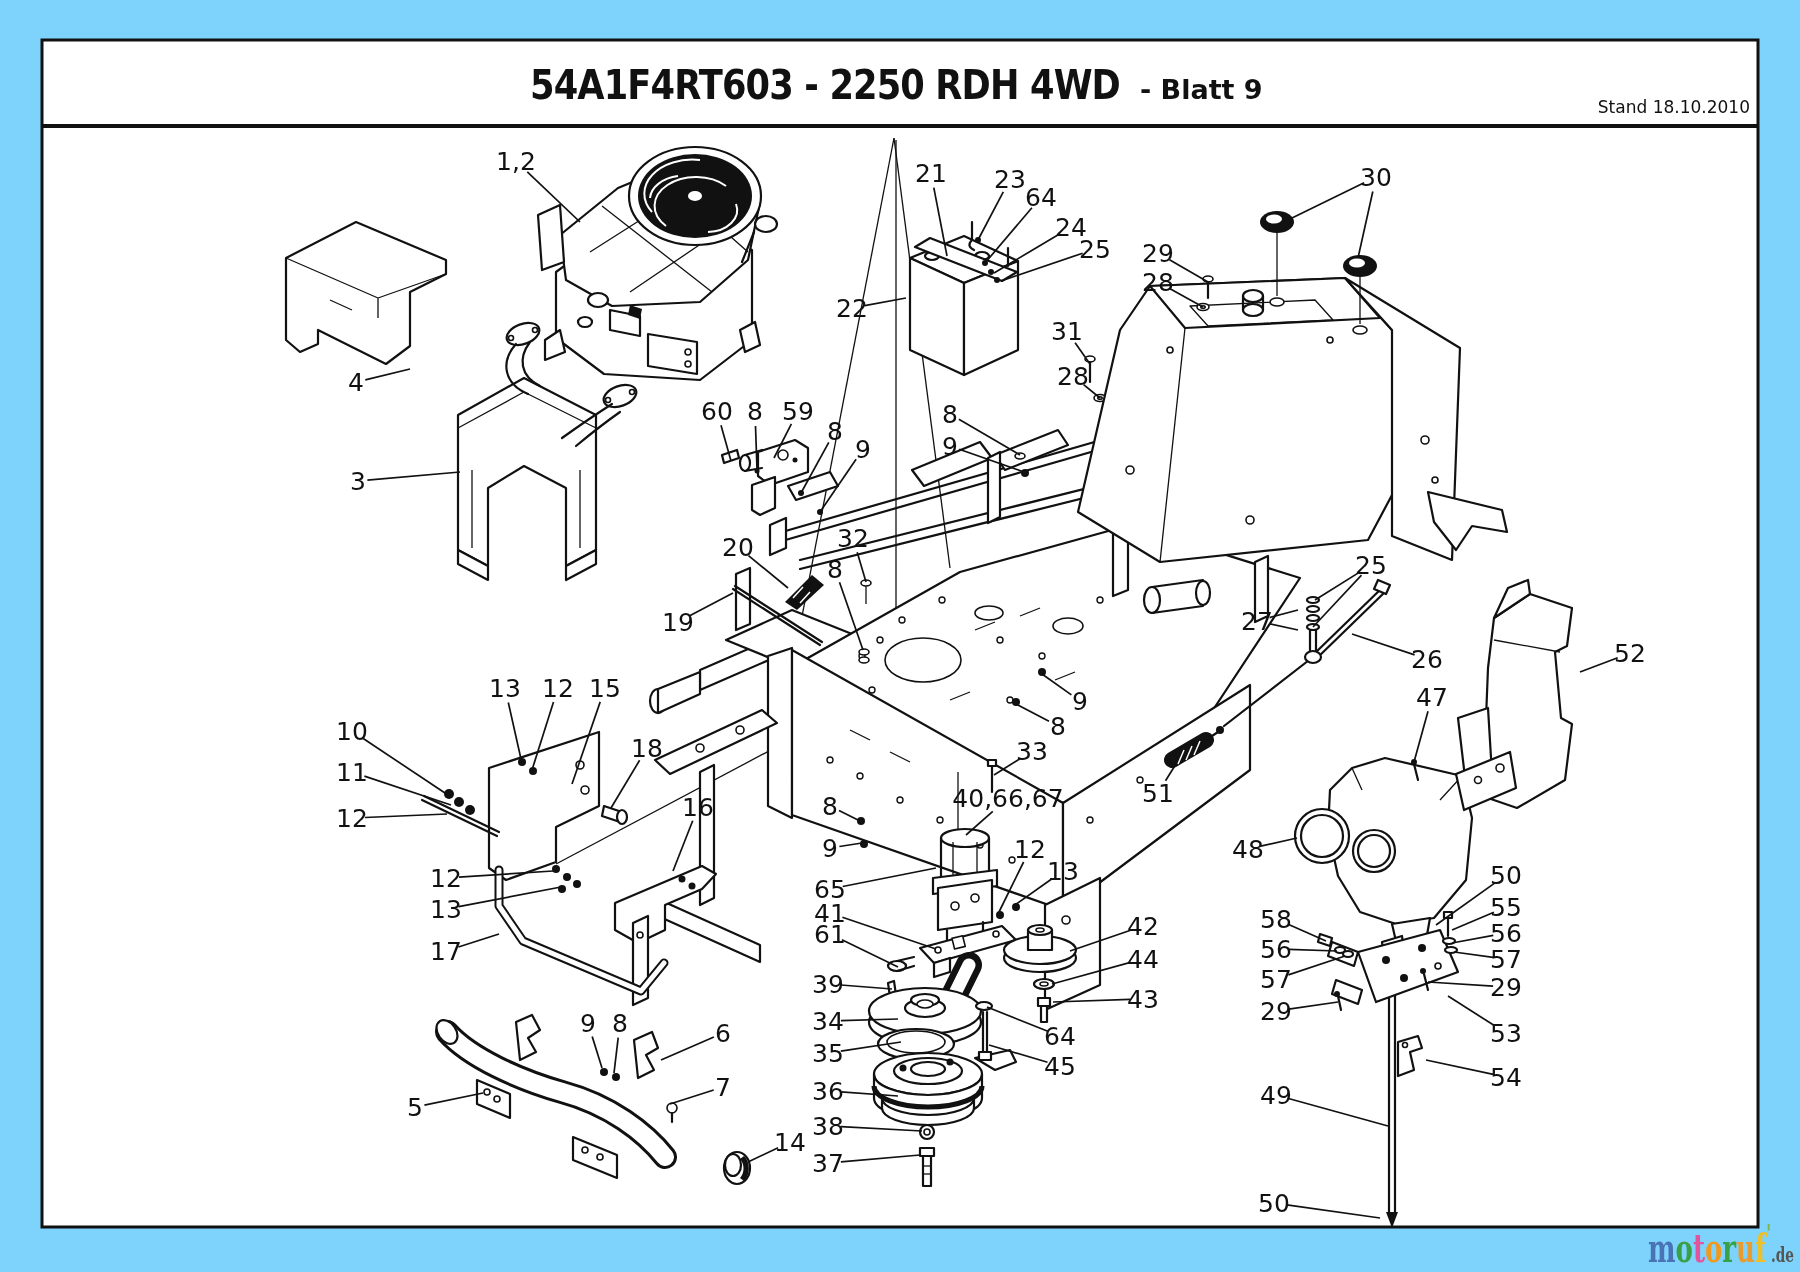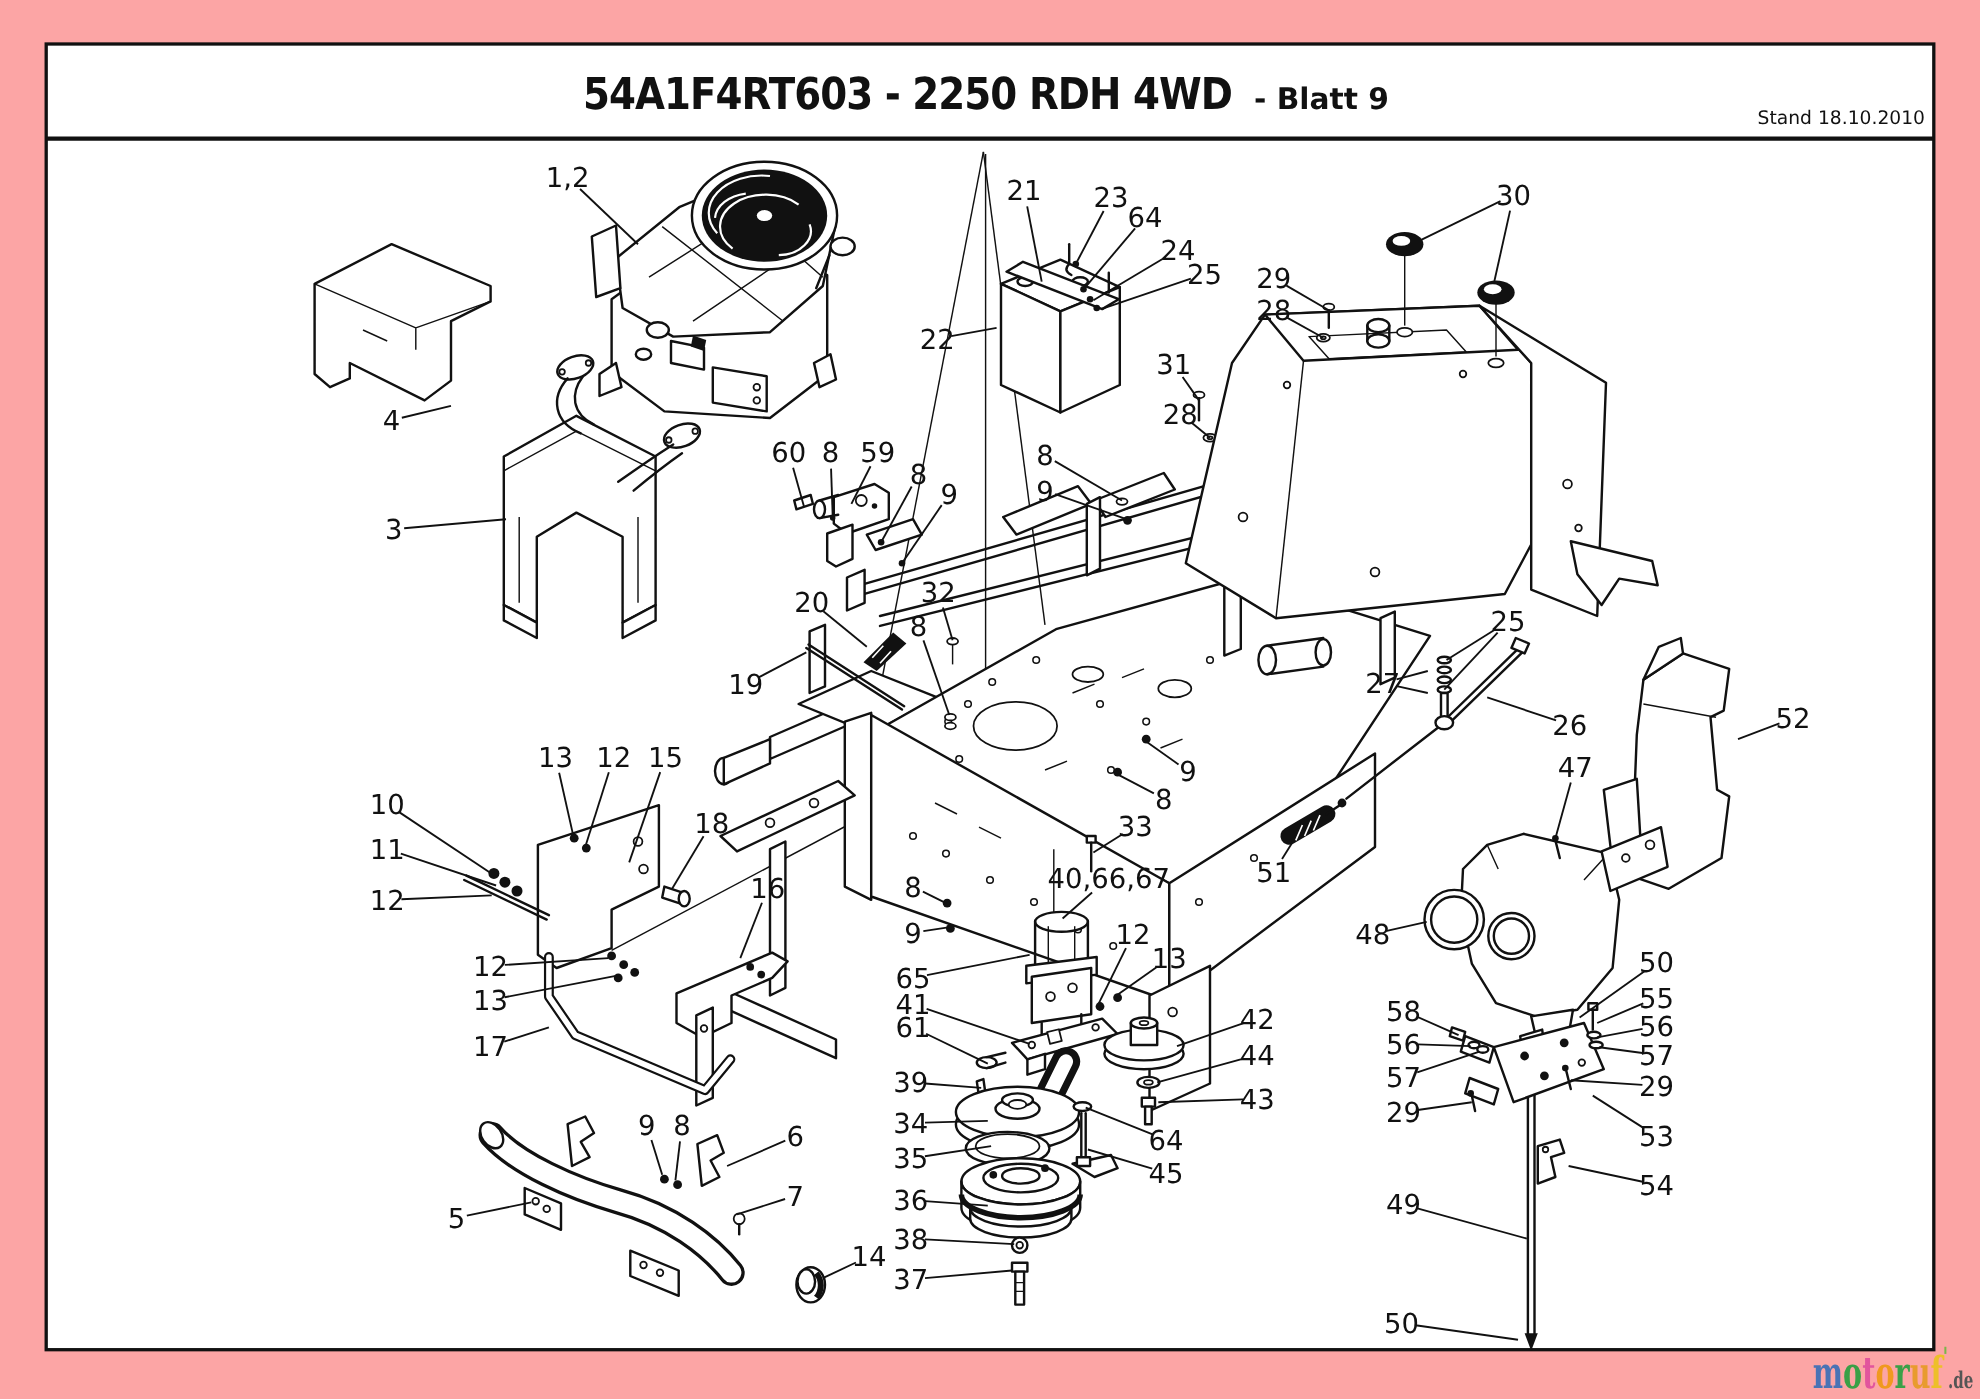--- a/index.html
+++ b/index.html
@@ -1,16 +1,16 @@
 <!DOCTYPE html>
 <html><head>
 <meta charset="utf-8">
 <style>
   html,body{margin:0;padding:0;background:#f5f5f5;}
-  #page{width:1800px;height:1272px;background:#fca5a5;position:relative;margin:0 auto;}
+  #page{width:1800px;height:1272px;background:#7dd3fc;position:relative;margin:0 auto;}
   svg{display:block}
   text{font-family:"DejaVu Sans","Liberation Sans",sans-serif;}
   .callout{font-size:25px;fill:#111;}
   .ttl{font-size:40px;font-weight:bold;fill:#111;letter-spacing:-1px;}
   .ttl2{font-size:27px;font-weight:bold;fill:#111;}
   .stand{font-size:17px;fill:#111;}
   .logo{font-family:"DejaVu Serif","Liberation Serif",serif;font-weight:bold;font-size:40px;}
   .o{fill:#fff;stroke:#111;stroke-width:2.2;stroke-linejoin:round;}
   .l{fill:none;stroke:#111;stroke-width:2.2;stroke-linejoin:round;stroke-linecap:round;}
   .t{fill:none;stroke:#111;stroke-width:1.3;}

